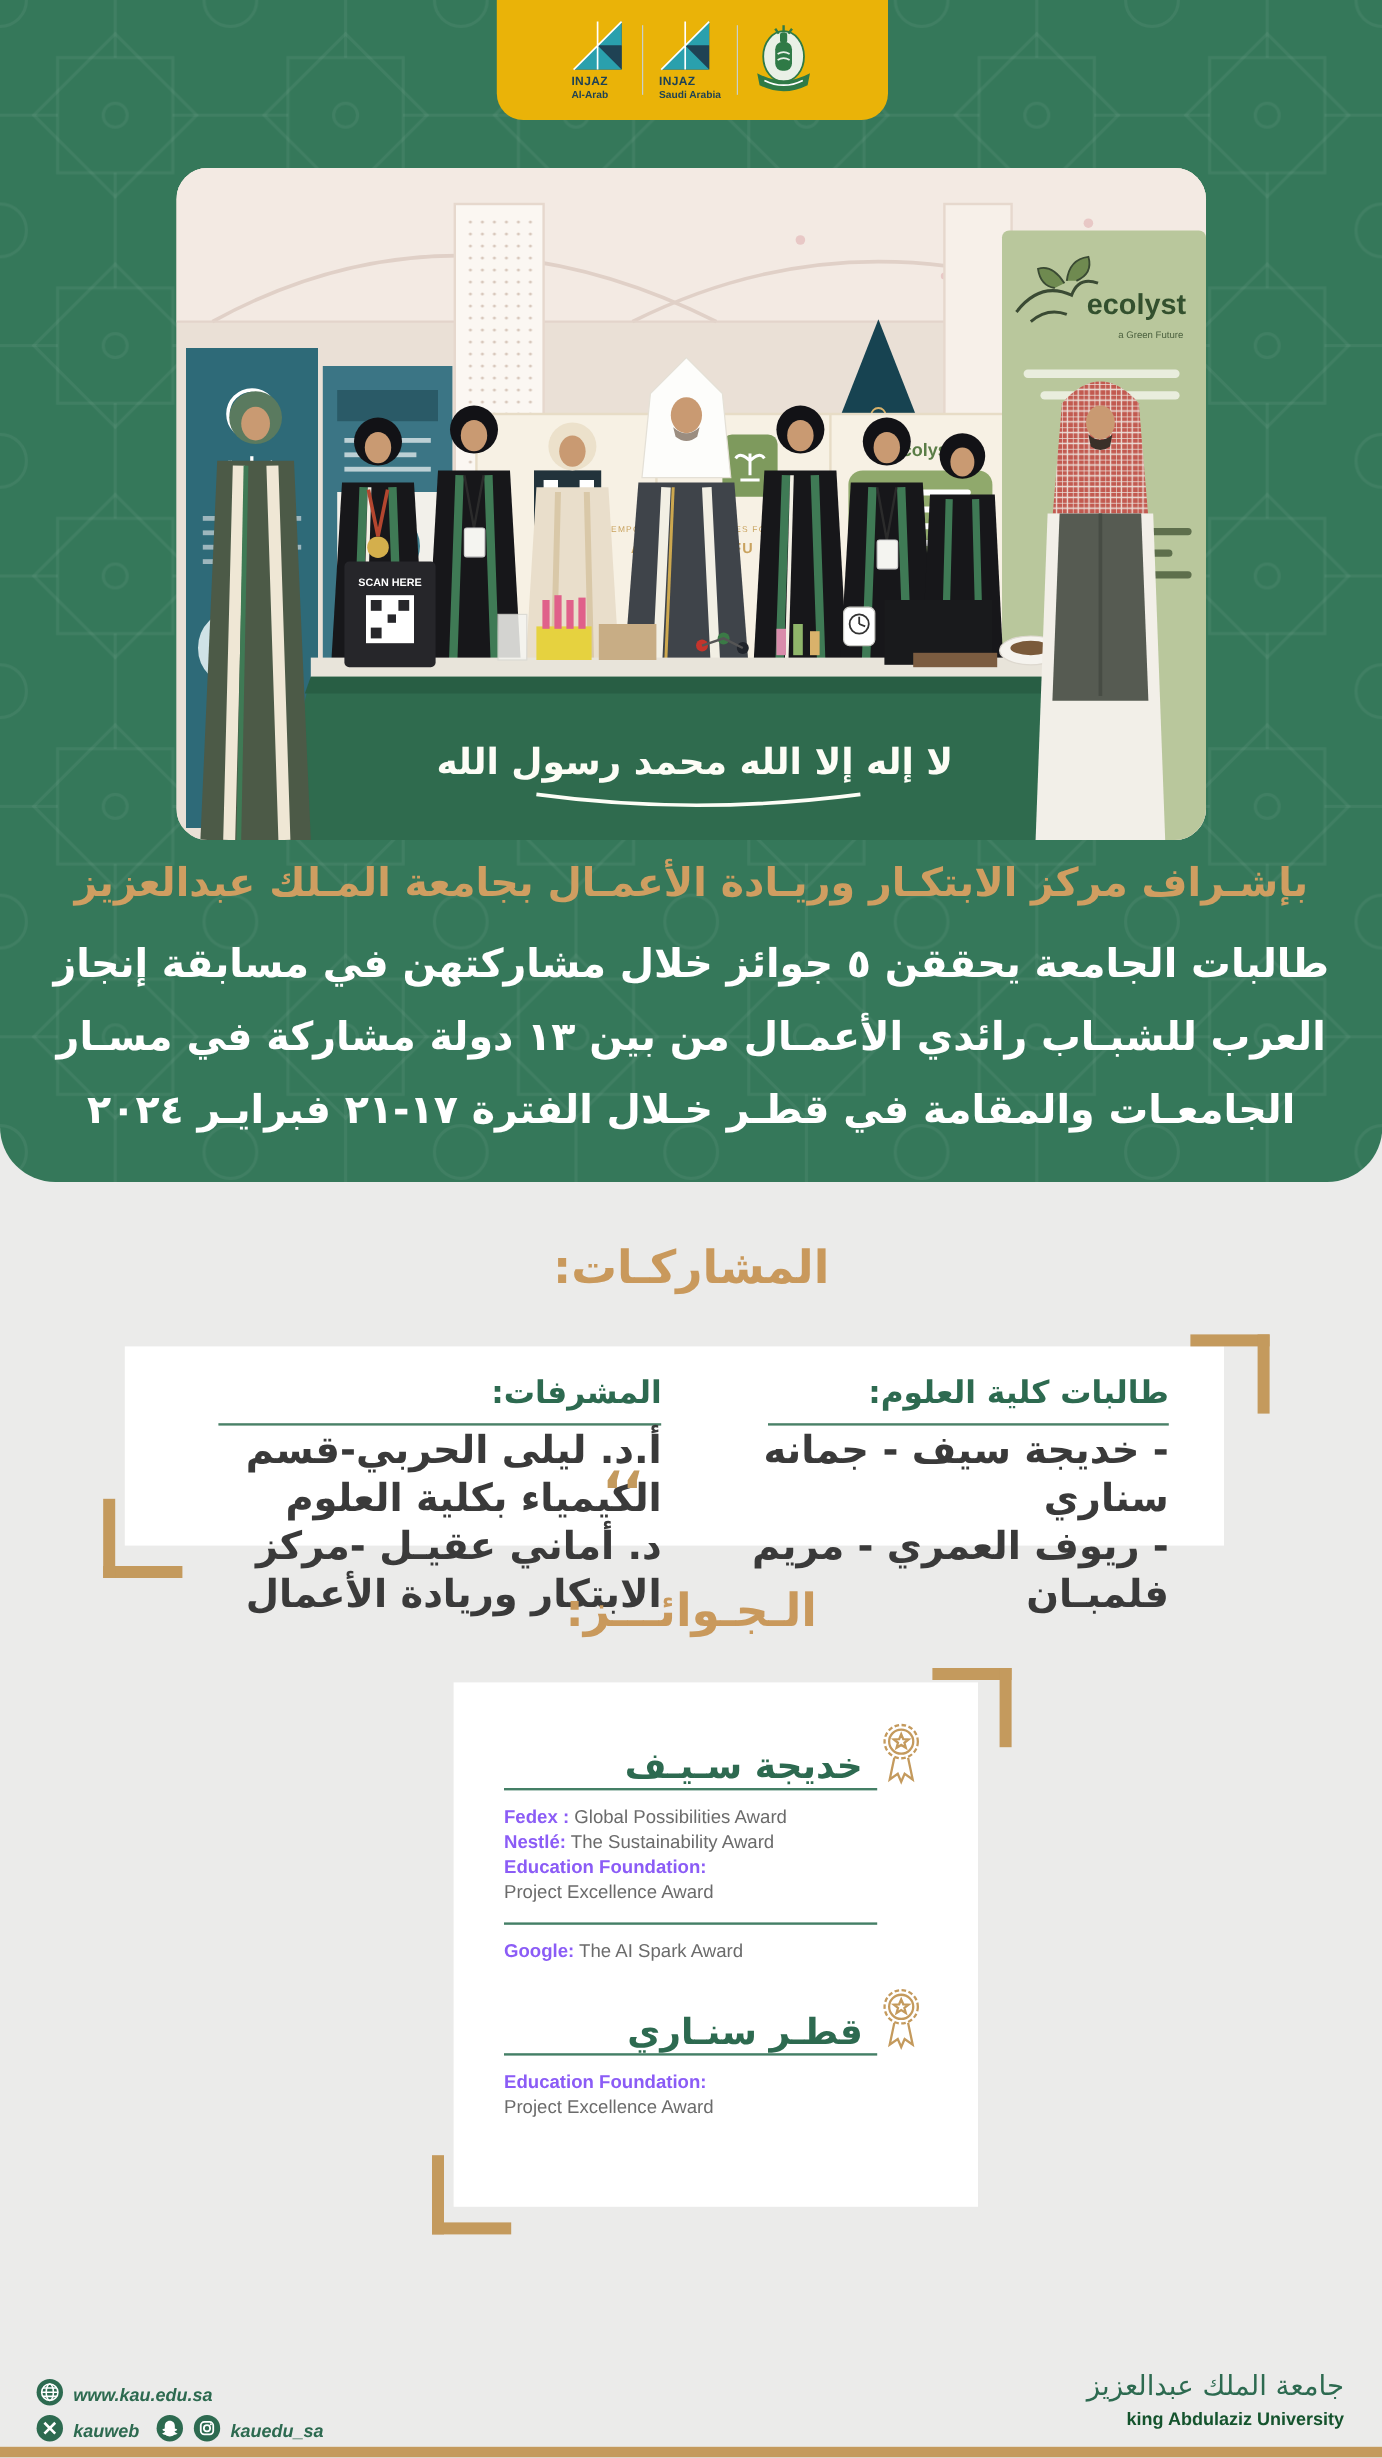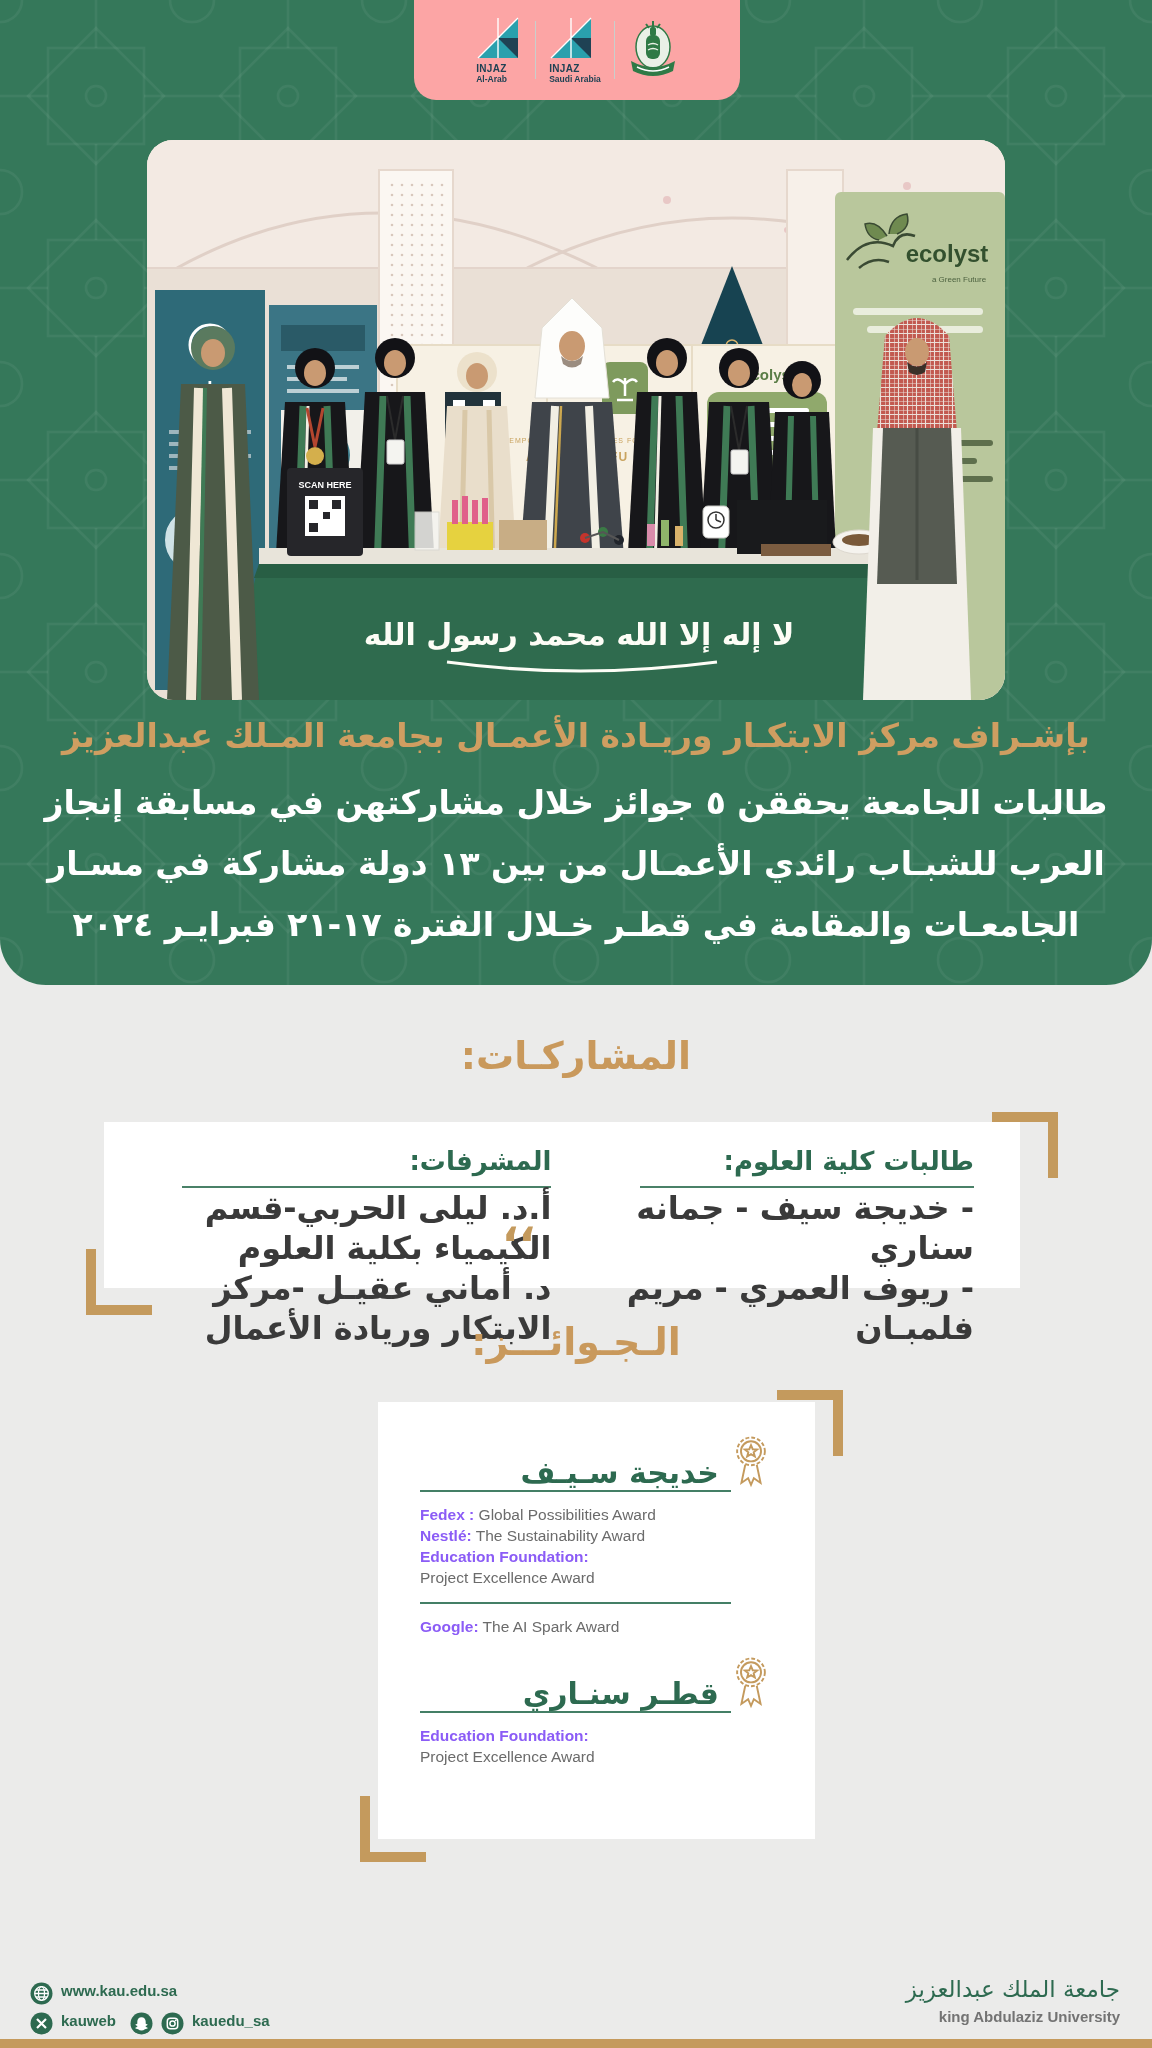--- a/index.html
+++ b/index.html
@@ -3,21 +3,21 @@
 <meta charset="utf-8">
 <style>
   html,body{margin:0;padding:0;background:#d8d8d8;}
   .poster{position:relative;width:1152px;height:2048px;margin:0 auto;background:#ebebea;
           overflow:hidden;font-family:"Liberation Sans",sans-serif;}
   
   .green-panel{position:absolute;top:0;left:0;width:1152px;height:985px;background:#35785a;
                border-radius:0 0 46px 46px;overflow:hidden;}
   .pattern-svg{position:absolute;top:0;left:0;}
   
-  .header-card{position:absolute;top:0;left:414px;width:326px;height:100px;background:#fca5a5;
+  .header-card{position:absolute;top:0;left:414px;width:326px;height:100px;background:#eab308;
                border-radius:0 0 22px 22px;display:flex;align-items:center;justify-content:center;gap:13px;z-index:5;}
   .logo-block{display:flex;flex-direction:column;align-items:flex-start;}
   .logo-txt1{font-size:10px;font-weight:bold;color:#1f4254;letter-spacing:.3px;line-height:11px;margin-top:3px;}
   .logo-txt2{font-size:8.5px;font-weight:bold;color:#1f4254;line-height:10px;}
   .logo-divider{width:1px;height:58px;background:#c9cfcc;}
   
   .photo{position:absolute;top:140px;left:147px;width:858px;height:560px;border-radius:26px;
          overflow:hidden;z-index:4;background:#eae0d6;}
   
   .supervision{position:absolute;top:716px;left:0;width:100%;text-align:center;direction:rtl;
@@ -47,27 +47,27 @@
   
   .awards-card{top:1402px;left:378px;width:437px;height:437px;}
   .ac-inner{padding:28px 42px 0 42px;box-sizing:border-box;}
   .award-entry{margin-bottom:14px;}
   .award-name-row{position:relative;direction:rtl;display:flex;align-items:center;justify-content:flex-start;height:58px;}
   .award-name{font-family:"DejaVu Sans",sans-serif;font-weight:bold;font-size:30px;color:#2d6a50;margin-right:10px;margin-top:27px;}
   .award-rule{border-top:2px solid #447f66;margin:2px 42px 12px 0;}
   .award-lines{direction:ltr;text-align:left;font-size:15.5px;line-height:21px;color:#6b6b6b;}
   .award-lines b{color:#8b5cf6;}
   
-  .footer-row{position:absolute;display:flex;align-items:flex-start;gap:8px;z-index:3;}
+  .footer-row{position:absolute;display:flex;align-items:flex-end;gap:8px;z-index:3;font-style:italic;}
   .f-site{top:1982px;left:30px;}
   .f-social{top:2012px;left:30px;}
   .f-label{font-size:15px;font-weight:bold;color:#2d6a50;}
   .univ-ar{position:absolute;top:1976px;right:32px;direction:rtl;font-family:"DejaVu Sans",sans-serif;
            font-size:23px;color:#2d6a50;}
-  .univ-en{position:absolute;top:2008px;right:32px;font-size:15px;font-weight:bold;color:#737373;text-align:center;}
+  .univ-en{position:absolute;top:2008px;right:32px;font-size:15px;font-weight:bold;color:#14532d;text-align:center;}
   .gold-bar{position:absolute;left:0;top:2039px;width:1152px;height:9px;background:#c49a5d;}
 </style>
 </head>
 <body>
 
 <div class="poster">
 
   <div class="green-panel">
     <svg class="pattern-svg" width="1152" height="985">
       <defs>

